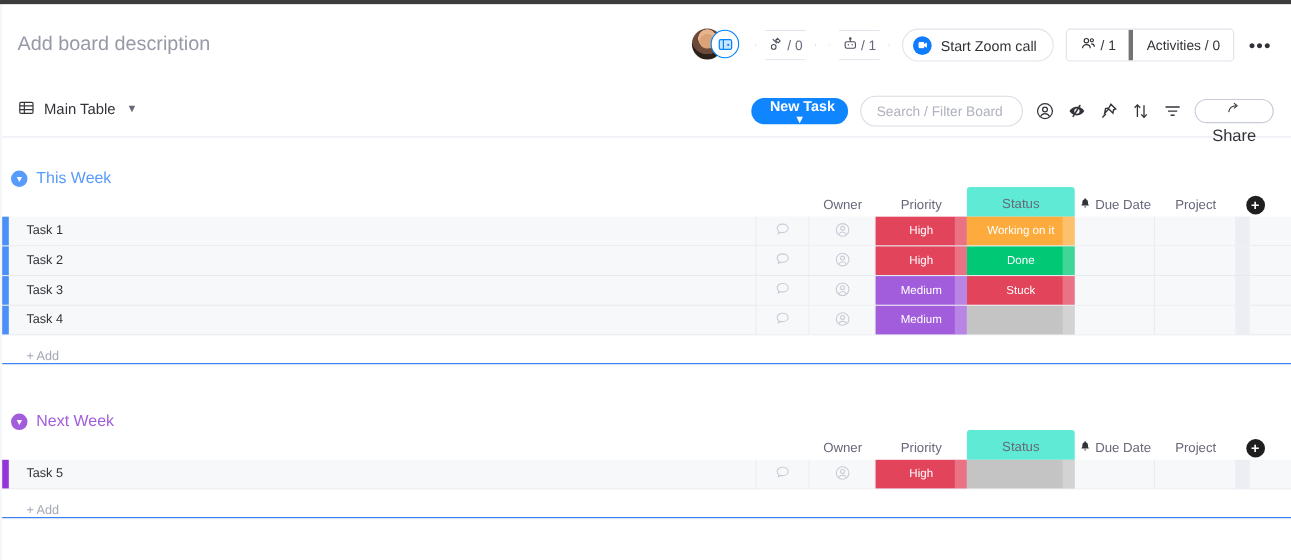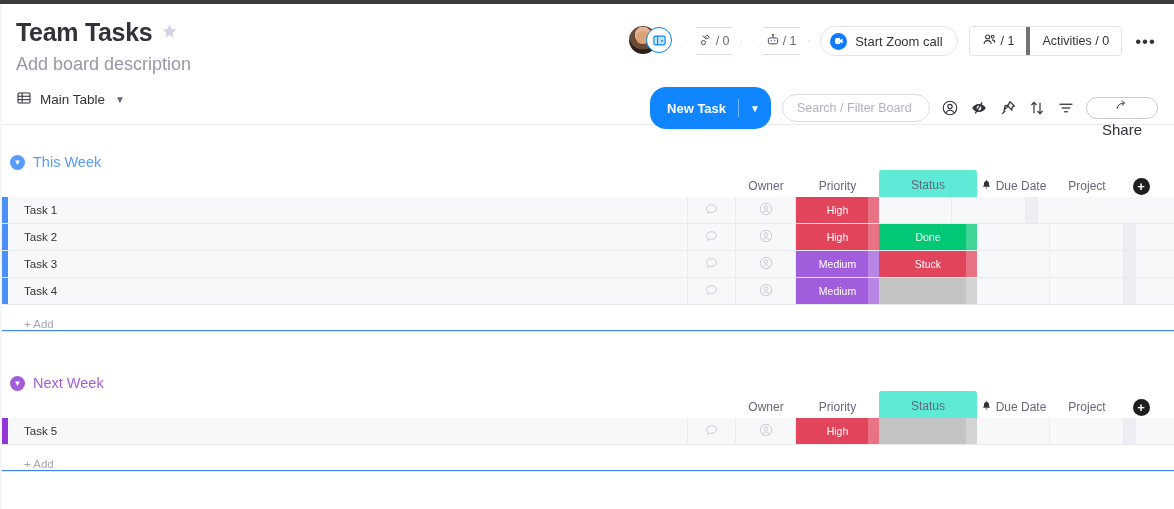--- a/index.html
+++ b/index.html
@@ -108,23 +108,23 @@
     display: flex; align-items: center; gap: 8px;
     font-size: 13.5px; color: #323338;
   }
   .view-chevron { color: #676879; font-size: 10px; margin-left: 2px; }
 
   .toolbar-right {
     position: absolute; right: 16px; top: 7px;
     display: flex; align-items: center; gap: 11px;
   }
   .new-task-btn {
-    display: flex; align-items: center; height: 42px;
+    display: flex; align-items: center; height: 24px;
     background: #0f86ff; border-radius: 16px; color: #fff;
-    font-size: 13px; font-weight: bold; overflow: hidden;
+    font-size: 13px; font-weight: bold; overflow: hidden; flex-direction: column;
   }
   .new-task-btn .lbl { padding: 0 12px 0 17px; }
   .new-task-btn .sep {
     width: 1px; height: 18px; background: rgba(255,255,255,0.42);
   }
   .new-task-btn .chev { padding: 0 11px; font-size: 10px; font-weight: normal; }
 
   .search-box {
     width: 148px; height: 28px;
     border: 1px solid #d9dce4; border-radius: 15px;
@@ -214,28 +214,20 @@
 </head>
 <body>
 
 <div class="window-chrome"></div>
 <div class="page-left-edge"></div>
 
 <div class="app">
 
   <div class="board-header">
     <div class="title-block">
-      <div class="board-title-row">
-        <span class="board-title">Team Tasks</span>
-        <span class="star-icon">
-          <svg width="17" height="17" viewBox="0 0 24 24" fill="#d0d4e4">
-              <path d="M12 2.5l2.9 5.9 6.5.95-4.7 4.58 1.1 6.47L12 17.4l-5.8 3L7.3 13.93 2.6 9.35l6.5-.95z"></path>
-            </svg>
-        </span>
-      </div>
       <div class="board-desc">Add board description</div>
     </div>
 
     <div class="header-right">
       <div class="avatar-wrap">
         <div class="avatar"></div>
         <div class="avatar-badge">
           <svg width="15" height="15" viewBox="0 0 24 24" fill="none" stroke="#0085ff" stroke-width="1.8">
             <rect x="3" y="5" width="18" height="14" rx="2.4" fill="#cce5ff" stroke="#0085ff"></rect>
             <line x1="9" y1="5" x2="9" y2="19"></line>
@@ -417,20 +409,26 @@
                   <circle cx="12" cy="9.9" r="2.7"></circle>
   <path d="M6.9 18.2c1-2.2 2.9-3.3 5.1-3.3s4.1 1.1 5.1 3.3"></path>
                 </svg></span>
             </div>
     <div class="cell" style="width:83px;padding:0;border-right:none">
       <div class="cell-chip" style="background:#e2445c">
         <span>High</span>
         <span class="fold"></span>
       </div>
             </div>
+    <div class="cell" style="width:98px;padding:0;border-right:none">
+      <div class="cell-chip" style="background:#fdab3d">
+        <span>Working on it</span>
+        <span class="fold"></span>
+      </div>
+            </div>
     <div class="cell plain" style="width:73px"></div>
     <div class="cell plain" style="width:74px"></div>
     <div class="row-edge"></div>
   </div>
           <div class="row">
     <div class="row-bar" style="background:#4a90f7"></div>
     <div class="row-name" style="width:680px">
       <span>Task 2</span>
             </div>
     <div class="cell plain" style="width:48px">

